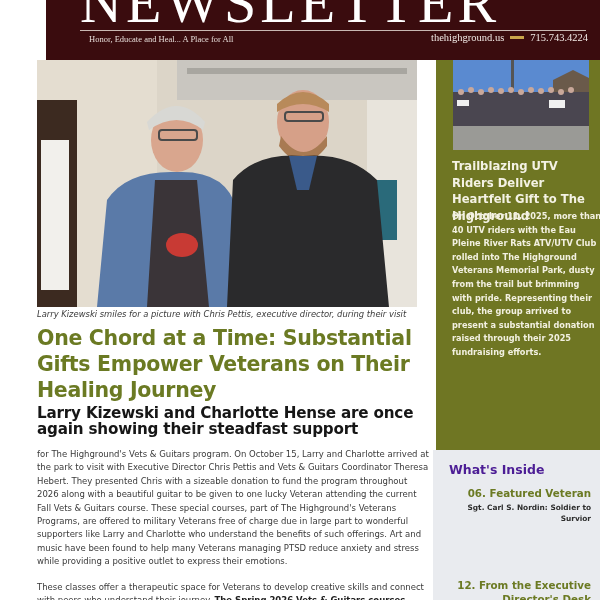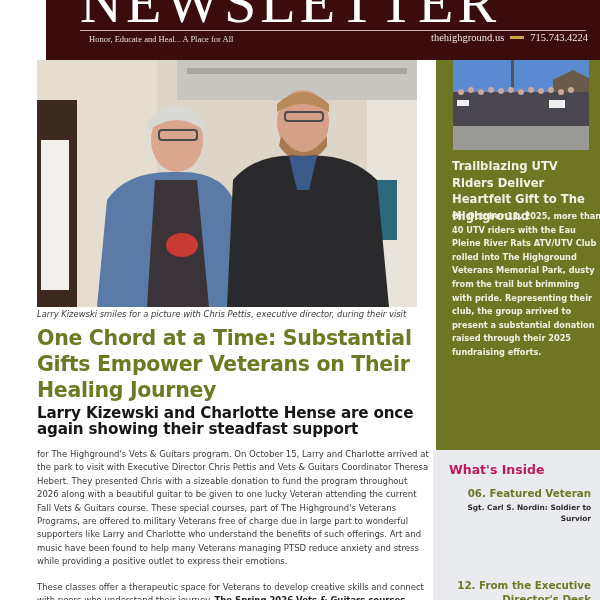--- a/index.html
+++ b/index.html
@@ -25,21 +25,21 @@
   .body b { color: #1e1e1e; }
 
   .sidebar-feature { position: absolute; left: 436px; top: 60px; width: 186px; height: 390px; background: #6f7623; }
   .sidebar-photo { position: absolute; left: 17px; top: 0; width: 136px; height: 90px; overflow: hidden; }
   .sidebar-photo svg { width: 100%; height: 100%; display: block; }
   .sidebar-feature .stitle { position: absolute; left: 16px; top: 98px; width: 150px; font-weight: bold; font-size: 11.6px; line-height: 16.5px; color: #f4f2e4; }
   .sidebar-feature .stext { position: absolute; left: 16px; top: 150px; width: 150px; font-weight: bold; font-size: 8.2px; line-height: 13.6px; color: #f2f0e0; }
   .sidebar-feature .stext p { margin-bottom: 13px; }
 
   .inside { position: absolute; left: 433px; top: 450px; width: 167px; height: 150px; background: #e9ebef; }
-  .inside .ititle { position: absolute; left: 16px; top: 12px; font-weight: bold; font-size: 12.5px; color: #be185d; text-align: center; }
+  .inside .ititle { position: absolute; left: 16px; top: 12px; font-weight: bold; font-size: 12.5px; color: #4c1d95; text-align: center; }
   .inside .item { position: absolute; left: 8px; width: 150px; text-align: right; }
   .inside .inum { font-weight: bold; font-size: 10.3px; color: #6b7a23; line-height: 14px; }
   .inside .idesc { font-size: 7.4px; line-height: 11px; color: #2e2e2e; margin-top: 2px; font-weight: bold; }
 </style>
 </head>
 <body>
 
 <header class="masthead">
   <div class="title">NEWSLETTER</div>
   <div class="rule"></div>

